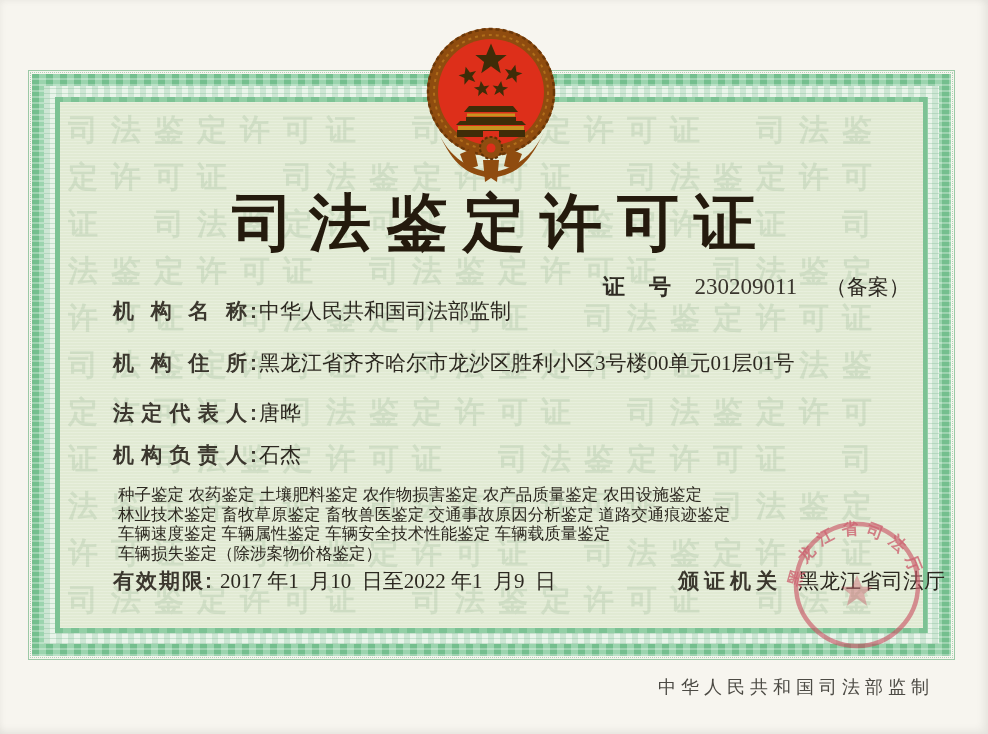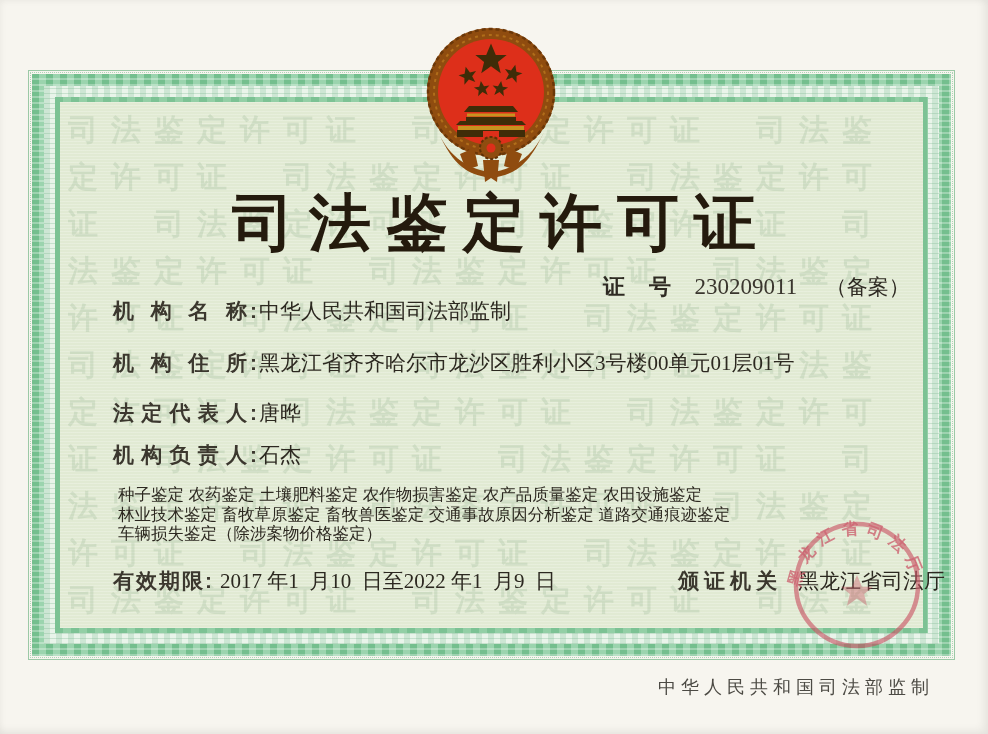--- a/index.html
+++ b/index.html
@@ -152,20 +152,21 @@
     <span class="f-label">法定代表人</span><span class="f-colon">:</span><span class="f-value">唐晔</span>
   </div>
   <div class="field-row row-head">
     <span class="f-label">机构负责人</span><span class="f-colon">:</span><span class="f-value">石杰</span>
   </div>
 
   <div class="scope-row">
     <div class="scope-lines">
       <div>种子鉴定 农药鉴定 土壤肥料鉴定 农作物损害鉴定 农产品质量鉴定 农田设施鉴定</div>
       <div>林业技术鉴定 畜牧草原鉴定 畜牧兽医鉴定 交通事故原因分析鉴定 道路交通痕迹鉴定</div>
+      <div>车辆速度鉴定 车辆属性鉴定 车辆安全技术性能鉴定 车辆载质量鉴定</div>
       <div>车辆损失鉴定（除涉案物价格鉴定）</div>
     </div>
   </div>
 
   <div class="validity-row">
     <span class="v-label">有效期限:</span><span class="v-value">2017 年1  月10  日至2022 年1  月9  日</span>
   </div>
 
   <div class="issuer-row">
     <span class="i-label">颁证机关</span><span class="i-value">黑龙江省司法厅</span>

